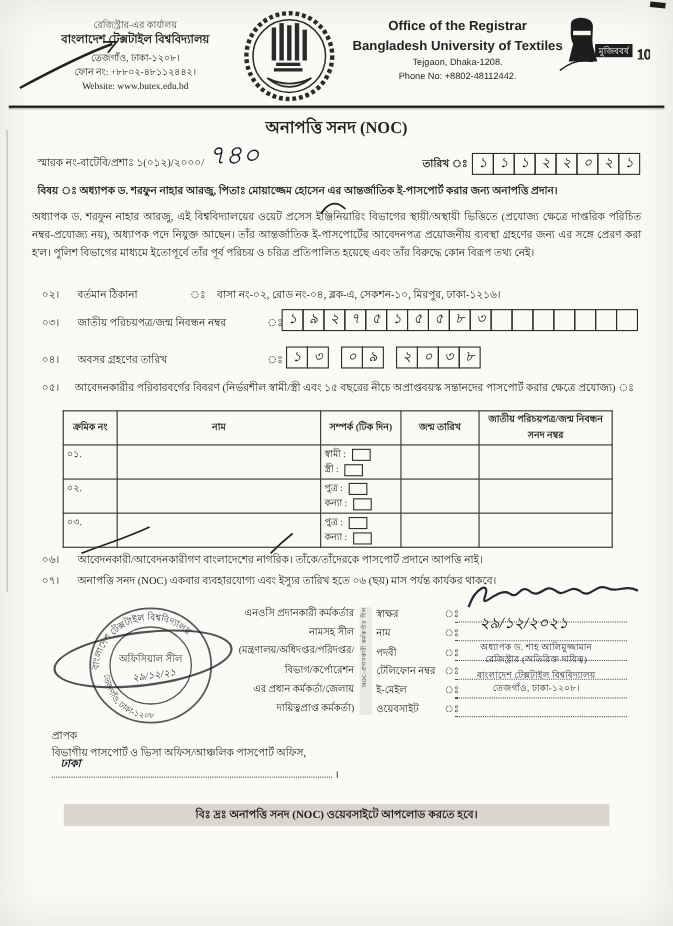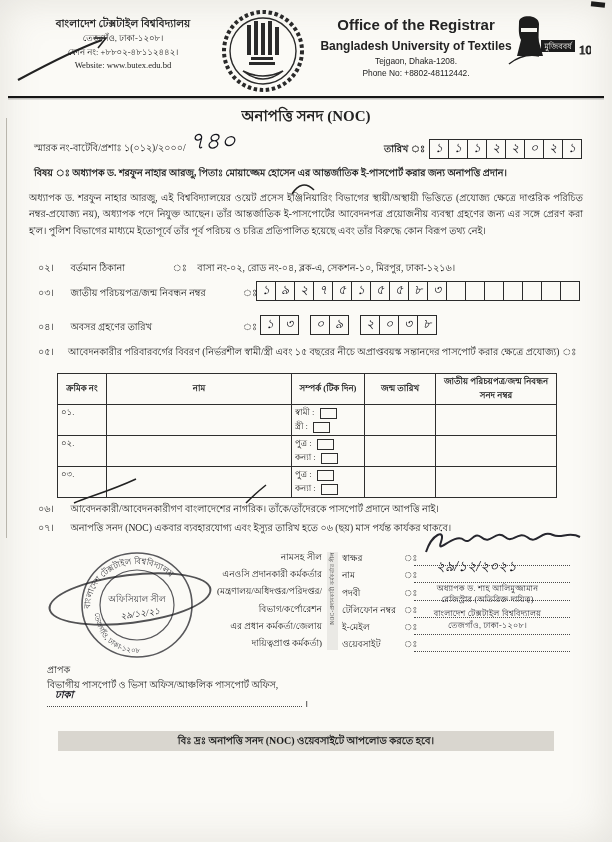--- a/index.html
+++ b/index.html
@@ -64,20 +64,21 @@
 </style>
 </head>
 <body>
 
 <div class="page">
 
   <div class="abs corner-mark"></div>
   <div class="abs edgeline"></div>
 
   <div class="abs hdr-left c">
+    <div style="opacity:.8">রেজিস্ট্রার-এর কার্যালয়</div>
     <div class="org">বাংলাদেশ টেক্সটাইল বিশ্ববিদ্যালয়</div>
     <div>তেজগাঁও, ঢাকা-১২০৮।</div>
     <div>ফোন নং: +৮৮০২-৪৮১১২৪৪২।</div>
     <div>Website: www.butex.edu.bd</div>
   </div>
 
   <svg class="abs" style="left:14px;top:28px" width="96" height="56">
     <path d="M4 52 C30 38, 60 22, 88 12" stroke="#222" stroke-width="2.2" fill="none"></path>
     <path d="M80 10 L92 10 L84 20" stroke="#222" stroke-width="1.6" fill="none"></path>
   </svg>
@@ -89,21 +90,21 @@
     <rect x="33" y="12" width="4" height="34" fill="#2a2a2a"></rect>
     <rect x="40" y="14" width="4" height="32" fill="#2a2a2a"></rect>
     <rect x="47" y="12" width="4" height="34" fill="#2a2a2a"></rect>
     <rect x="54" y="18" width="4" height="28" fill="#2a2a2a"></rect>
     <rect x="30" y="48" width="22" height="3" fill="#2a2a2a"></rect>
     <rect x="28" y="53" width="26" height="3" fill="#2a2a2a"></rect>
     <path d="M22 62 Q42 72 62 62 Q42 78 22 62 Z" fill="none" stroke="#2a2a2a" stroke-width="1.6"></path>
   </svg>
 
   <div class="abs hdr-right c">
-    <div class="b" style="font-size:15px">Office of the Registrar</div>
+    <div class="b" style="font-size:12px">Office of the Registrar</div>
     <div class="org">Bangladesh University of Textiles</div>
     <div>Tejgaon, Dhaka-1208.</div>
     <div>Phone No: +8802-48112442.</div>
   </div>
 
   <svg class="abs" style="left:505px;top:12px" width="86" height="58" viewBox="0 0 86 58">
     <path d="M14 10 C14 2 34 2 34 12 C34 18 33 24 34 30 L38 44 L12 44 L16 28 C13 22 14 16 14 10 Z" fill="#1d1d1d"></path>
     <rect x="16" y="16" width="16" height="4" fill="#f6f5f0"></rect>
     <path d="M4 52 C14 44 24 42 34 44" stroke="#1d1d1d" stroke-width="1.4" fill="none"></path>
     <rect x="36" y="28" width="34" height="12" fill="#1d1d1d"></rect>
@@ -351,22 +352,22 @@
       <path id="arcB" d="M 33,66 A 42,40 0 0 0 117,66"></path>
     </defs>
     <text font-size="8.5" fill="#3b3b40"><textPath href="#arcT">বাংলাদেশ টেক্সটাইল বিশ্ববিদ্যালয়</textPath></text>
     <text font-size="7.5" fill="#3b3b40"><textPath href="#arcB">তেজগাঁও, ঢাকা-১২০৮</textPath></text>
     <text x="75" y="55" text-anchor="middle" font-size="9" fill="#3b3b40">অফিসিয়াল সীল</text>
     <text x="78" y="70" text-anchor="middle" font-size="9" font-style="italic" fill="#26262c" transform="rotate(-8 75 66)">২৯/১২/২১</text>
   </svg>
   <div class="abs seal-oval"></div>
 
   <div class="abs issuer">
+    <div>এনওসি প্রদানকারী কর্মকর্তার</div>
     <div>নামসহ সীল</div>
-    <div>এনওসি প্রদানকারী কর্মকর্তার</div>
     <div>(মন্ত্রণালয়/অধিদপ্তর/পরিদপ্তর/</div>
     <div>বিভাগ/কর্পোরেশন</div>
     <div>এর প্রধান কর্মকর্তা/জেলায়</div>
     <div>দায়িত্বপ্রাপ্ত কর্মকর্তা)</div>
   </div>
 
   <div class="abs vstrip">
     <span>NOC-প্রদানকারী কর্মকর্তার সীল</span>
   </div>
 

